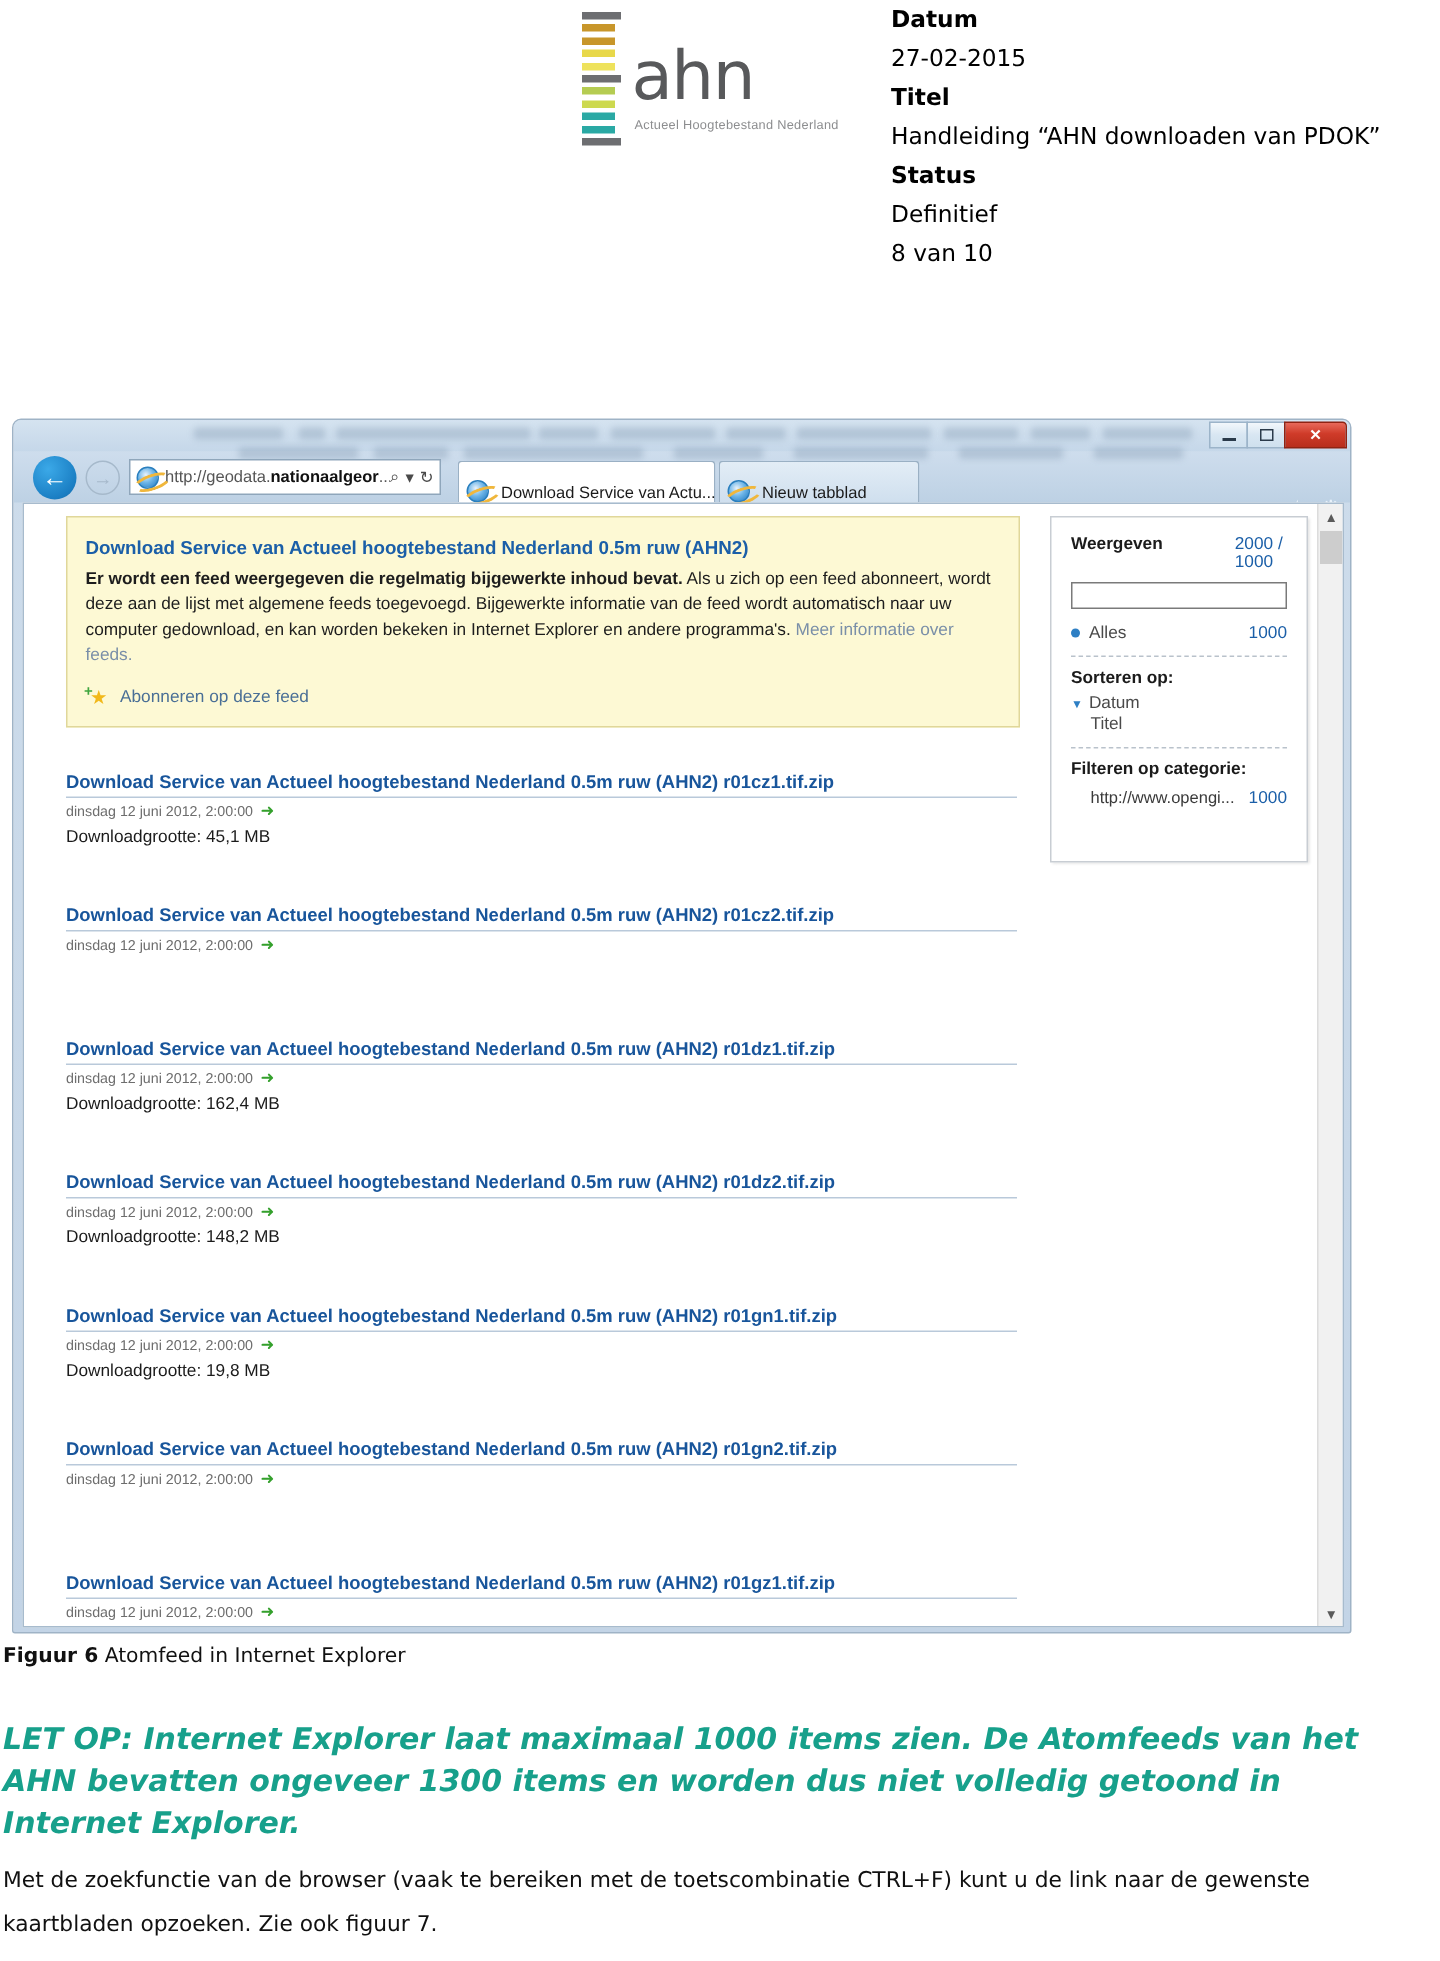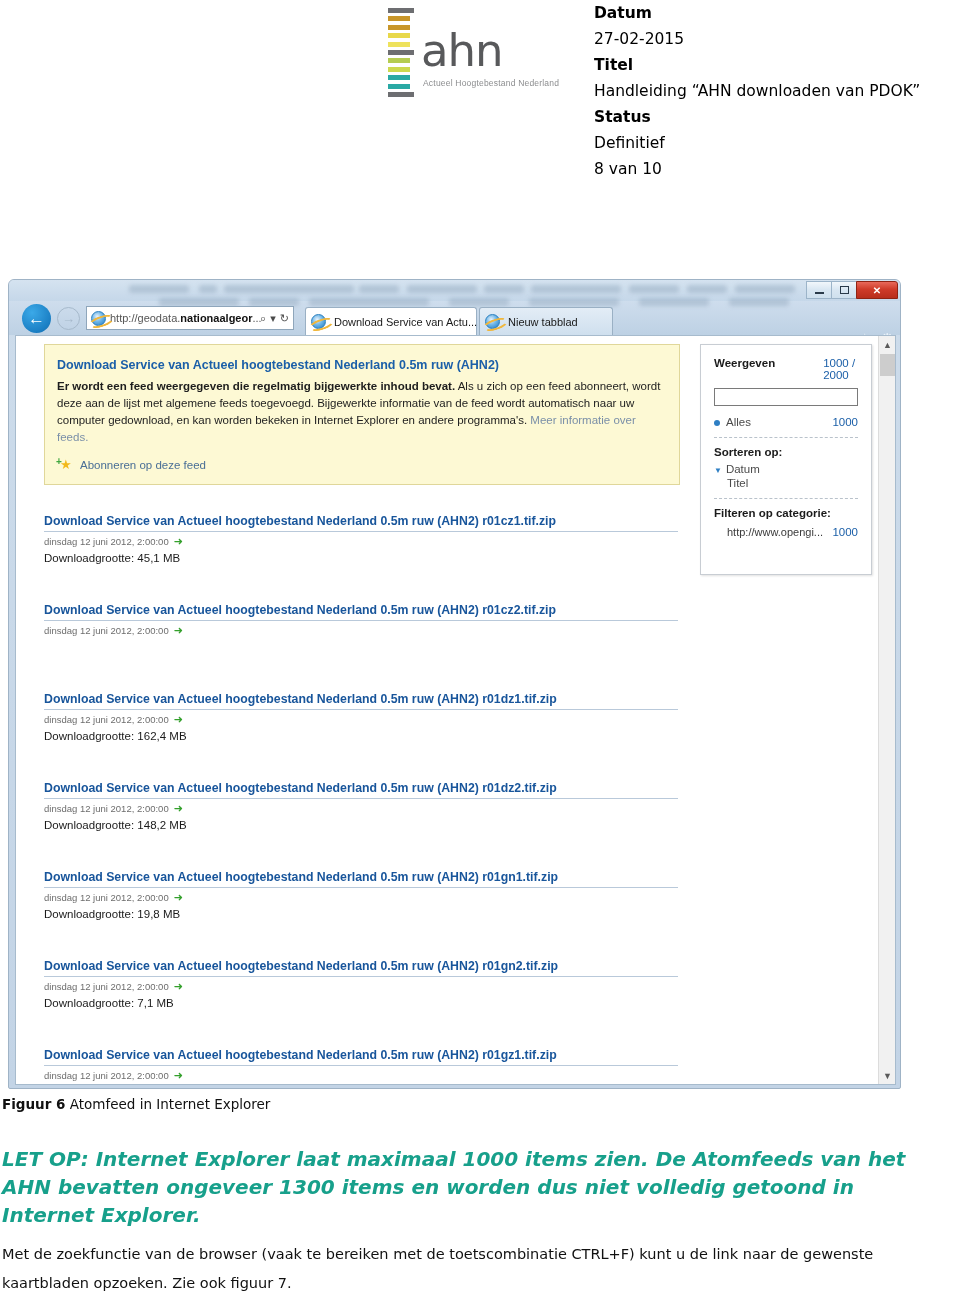--- a/index.html
+++ b/index.html
@@ -119,21 +119,21 @@
     flex: 1 1 auto; font-size: 11px; color: #555; white-space: nowrap;
     overflow: hidden; font-family: "Liberation Sans", sans-serif;
   }
   .addr-text b { color: #111; font-weight: bold; }
   .addr-icons { display: flex; align-items: center; gap: 4px; color: #4a4a4a; font-size: 11px; }
 
   .tab {
     position: absolute; top: 6px; height: 28px;
     background: #ffffff; border: 1px solid #9ab0c4; border-bottom: none;
     border-radius: 3px 3px 0 0;
-    display: flex; align-items: center; padding: 0 5px;
+    display: flex; align-items: flex-end; padding: 0 5px;
   }
   .tab.inactive {
     background: linear-gradient(to bottom, #e3edf6 0%, #cfdfee 100%);
   }
   .tab-label { font-size: 11px; color: #1a1a1a; white-space: nowrap; margin-left: 4px; }
   .tab-close { margin-left: 6px; font-size: 11px; color: #3a3a3a; }
 
   .nav-right-icons {
     position: absolute; right: 8px; top: 29px;
     display: flex; gap: 9px; align-items: center;
@@ -380,21 +380,21 @@
           <div class="feedbox-body"><b>Er wordt een feed weergegeven die regelmatig bijgewerkte inhoud bevat.</b><span> Als u zich op een feed abonneert, wordt deze aan de lijst met algemene feeds toegevoegd. Bijgewerkte informatie van de feed wordt automatisch naar uw computer gedownload, en kan worden bekeken in Internet Explorer en andere programma's. </span><span class="lnk">Meer informatie over feeds.</span></div>
           <div class="subscribe">
             <span class="star-icon">★</span>
             <span>Abonneren op deze feed</span>
           </div>
         </div>
 
         <div class="panel">
           <div class="panel-row" style="margin-top:12px;">
             <span class="panel-h">Weergeven</span>
-            <span class="panel-count">1000 / 2000</span>
+            <span class="panel-count">2000 / 1000</span>
           </div>
           <div class="panel-input"></div>
           <div class="panel-alles">
             <span><i class="bullet"></i><span>Alles</span></span>
             <span class="panel-count">1000</span>
           </div>
           <div class="dashed"></div>
           <div class="panel-sub">Sorteren op:</div>
           <div class="sort-item"><i class="caret">▼</i><span>Datum</span></div>
           <div class="sort-item indent">Titel</div>
@@ -455,21 +455,20 @@
           <div class="entry-size">Downloadgrootte: 19,8 MB</div>
         </div>
 
         <div class="entry" style="top:623px;">
           <div class="entry-title">Download Service van Actueel hoogtebestand Nederland 0.5m ruw (AHN2) r01gn2.tif.zip</div>
           <div class="entry-rule"></div>
           <div class="entry-date">
               <span>dinsdag 12 juni 2012, 2:00:00</span>
               <span class="arrow-icon">➜</span>
             </div>
-          <div class="entry-size">Downloadgrootte: 7,1 MB</div>
         </div>
 
         <div class="entry" style="top:712px;">
           <div class="entry-title">Download Service van Actueel hoogtebestand Nederland 0.5m ruw (AHN2) r01gz1.tif.zip</div>
           <div class="entry-rule"></div>
           <div class="entry-date">
               <span>dinsdag 12 juni 2012, 2:00:00</span>
               <span class="arrow-icon">➜</span>
             </div>
         </div>

